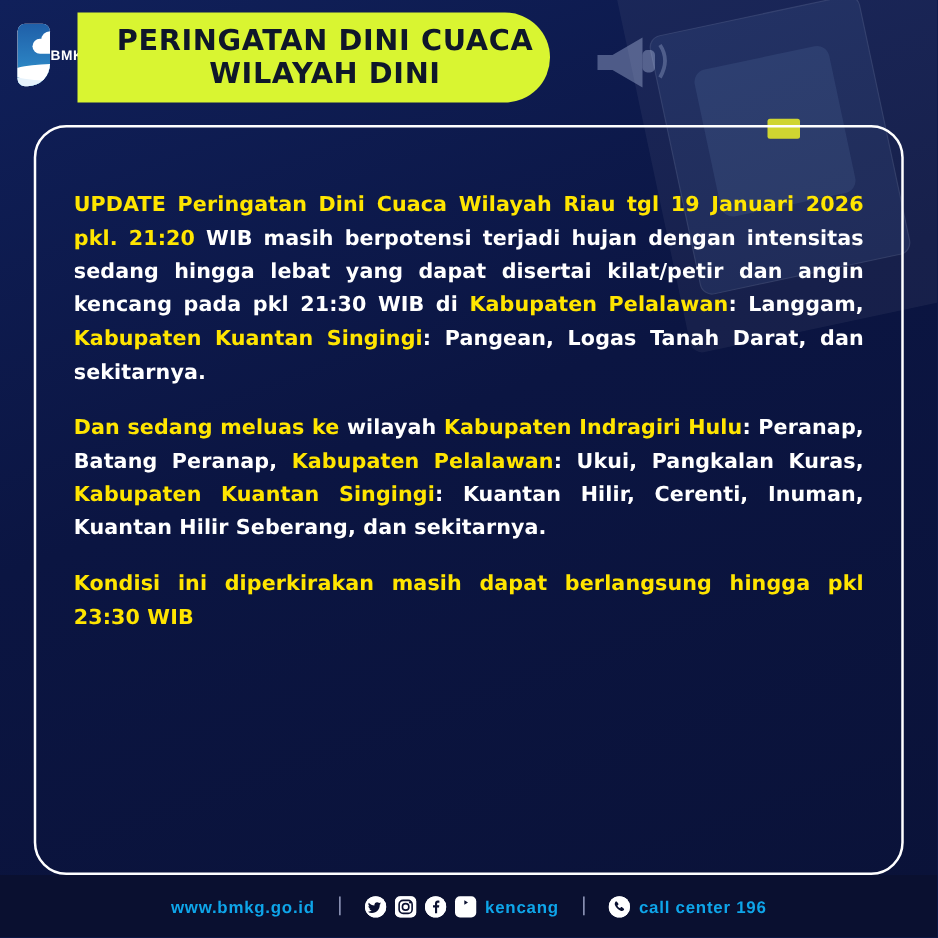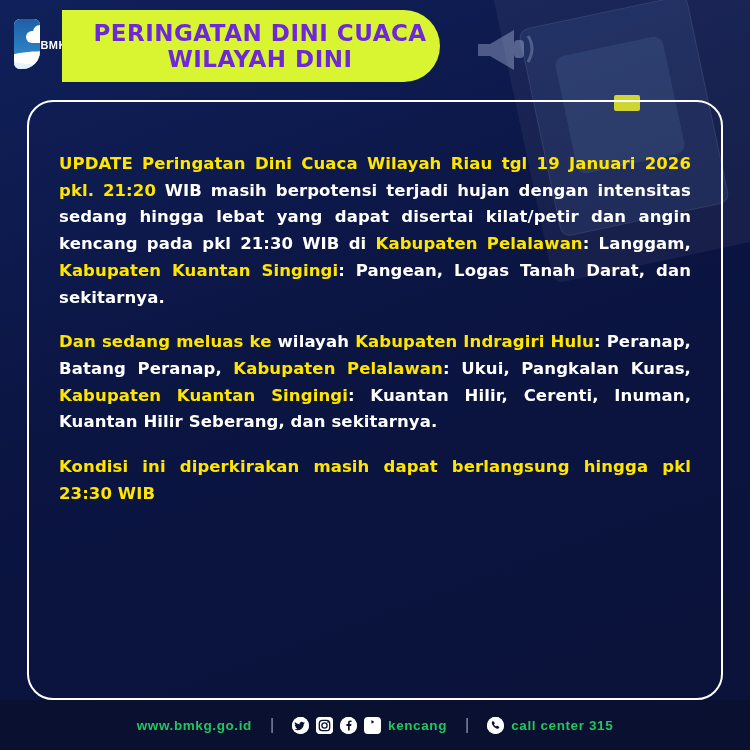--- a/index.html
+++ b/index.html
@@ -149,21 +149,21 @@
     top: 10px;
     width: 378px;
     height: 72px;
     background: #d9f531;
     border-radius: 0 36px 36px 0;
     display: flex;
     align-items: center;
     justify-content: center;
   }
   .title-text {
-    color: #6d28d9;
+    color: #0f172a;
     font-family: "DejaVu Sans", sans-serif;
     font-weight: bold;
     font-size: 23px;
     line-height: 1.15;
     text-align: center;
     letter-spacing: 0.5px;
     padding-left: 18px;
   }
   .title-text .l2 { display: block; }
 
@@ -200,21 +200,21 @@
     bottom: 0;
     width: 100%;
     height: 50px;
     background: #0a1030;
     display: flex;
     align-items: center;
     justify-content: center;
     gap: 18px;
   }
   .footer-item {
-    color: #22c55e;
+    color: #0ea5e9;
     font-family: "Liberation Sans", sans-serif;
     font-size: 13.5px;
     font-weight: bold;
     letter-spacing: 0.6px;
     display: flex;
     align-items: center;
     gap: 7px;
   }
   .sep {
     color: #8b93b5;
@@ -311,16 +311,16 @@
       <span>kencang</span>
     </span>
     <span class="sep">|</span>
     <span class="footer-item">
       <span class="sicon round">
         <svg viewBox="0 0 17 17" width="17" height="17">
             <circle cx="8.5" cy="8.5" r="8.5" fill="#fff"></circle>
             <path d="M5.4 4.3c.4-.3 1-.2 1.3.2l.9 1.2c.3.4.2.9-.2 1.2l-.5.4c.4 1 1.2 1.8 2.2 2.2l.4-.5c.3-.4.8-.5 1.2-.2l1.2.9c.4.3.5.9.2 1.3-.6.8-1.7 1-2.6.6-2-.9-3.6-2.5-4.5-4.5-.4-.9-.2-2 .4-2.8z" fill="#0a1030"></path>
           </svg>
       </span>
-      <span>call center 315</span>
+      <span>call center 196</span>
     </span>
   </div>
 </div>
 
 </body></html>

